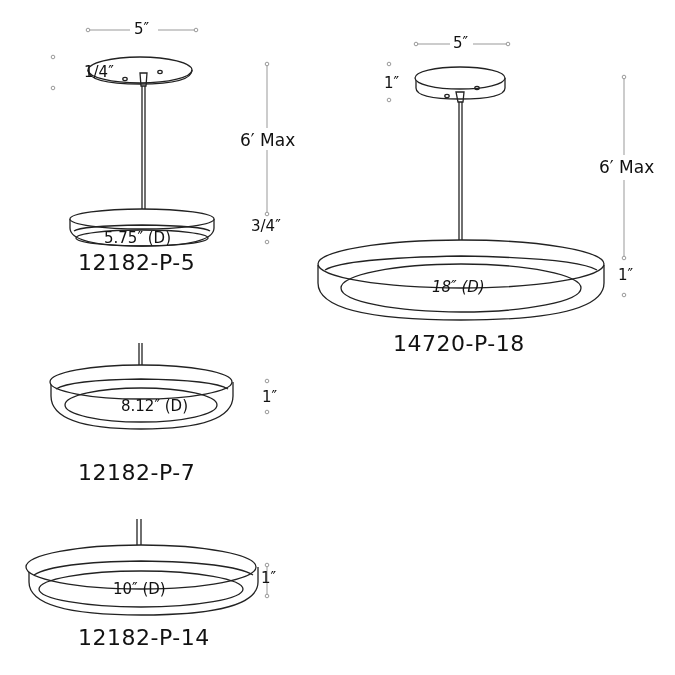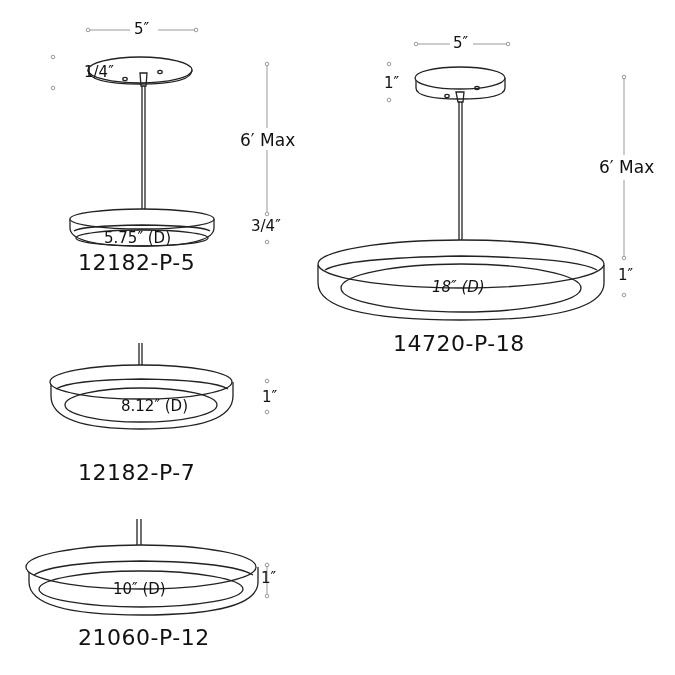--- a/index.html
+++ b/index.html
@@ -121,13 +121,13 @@
 <div class="lbl dim" style="left:618px;top:266px;">1″</div>
 <div class="lbl diam" style="left:432px;top:278px;font-style:italic;">18″ (D)</div>
 <div class="lbl model" style="left:393px;top:331px;">14720-P-18</div>
 
 <div class="lbl dim" style="left:262px;top:388px;">1″</div>
 <div class="lbl diam" style="left:121px;top:397px;">8.12″ (D)</div>
 <div class="lbl model" style="left:78px;top:460px;">12182-P-7</div>
 
 <div class="lbl dim" style="left:261px;top:569px;">1″</div>
 <div class="lbl diam" style="left:113px;top:580px;">10″ (D)</div>
-<div class="lbl model" style="left:78px;top:625px;">21060-P-12</div>
+<div class="lbl model" style="left:78px;top:625px;">12182-P-14</div>
 
 </body></html>

